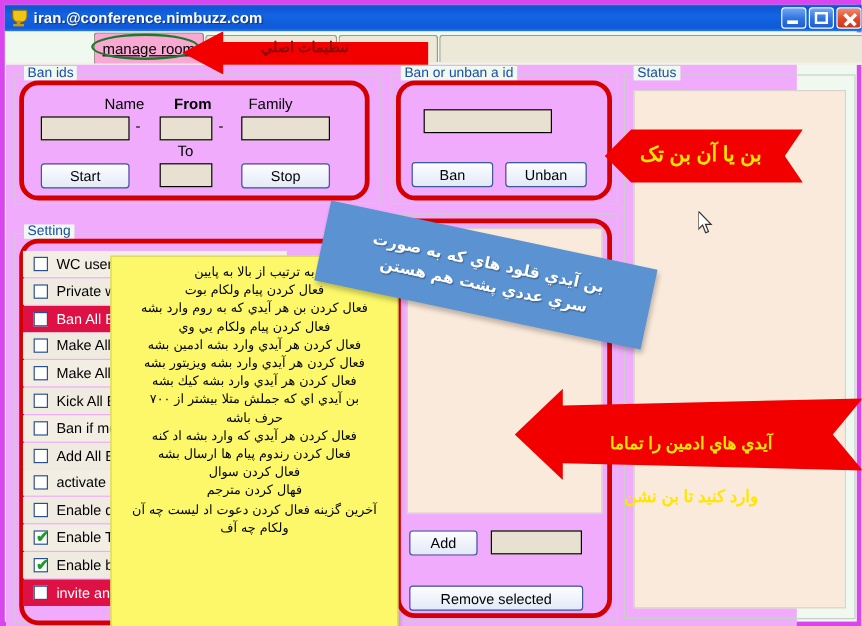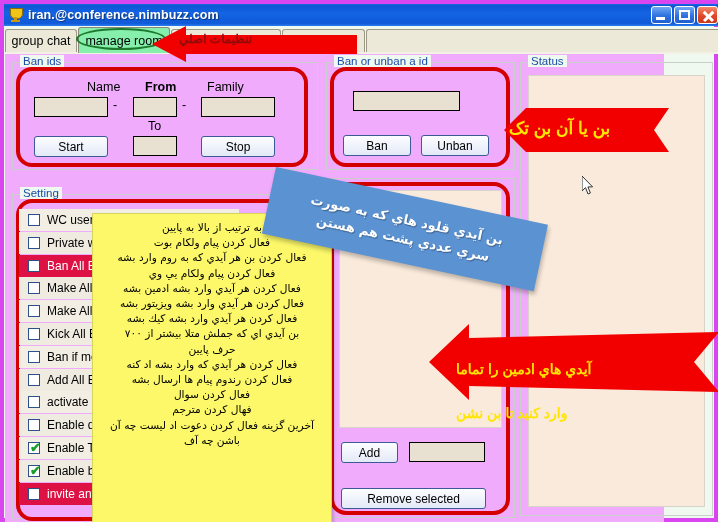--- a/index.html
+++ b/index.html
@@ -44,21 +44,21 @@
 
   
   .tabstrip{position:absolute;left:1px;top:23px;width:715px;height:27px;background:#eff9f0;}
   .tab{
     position:absolute;top:2px;height:23px;box-sizing:border-box;
     background:#ece9d8;border:1px solid #9c9a86;border-bottom:none;
     border-radius:3px 3px 0 0;
     font-size:12.5px;color:#000;display:flex;align-items:center;justify-content:center;
     padding:0 8px;white-space:nowrap;
   }
-  .tab.selected{background:#86efac;top:0;height:26px;border-color:#8a8878;}
+  .tab.selected{background:#f9a8d4;top:0;height:26px;border-color:#8a8878;text-decoration:underline;}
   .tabline{position:absolute;left:0;top:25px;width:715px;height:2px;background:#f3f1e6;}
 
   .tab-circle{
     position:absolute;left:72px;top:24px;width:90px;height:22px;
     border:2px solid #1d7a2c;border-radius:50%;box-sizing:border-box;
   }
 
   
   .client{position:absolute;left:1px;top:50px;width:659px;height:470px;background:#f0abfc;}
 
@@ -116,21 +116,21 @@
     box-sizing:border-box;padding:6px 4px 0 4px;
     font-family:"DejaVu Sans",sans-serif;
     font-size:10.6px;line-height:15.2px;color:#000;
     text-align:center;direction:rtl;overflow:hidden;
     box-shadow:2px 2px 3px rgba(0,0,0,.18);
   }
 
   
   .banner{position:absolute;display:flex;align-items:center;justify-content:center;
           font-family:"DejaVu Sans",sans-serif;direction:rtl;}
-  .banner-txt{position:absolute;white-space:pre-line;text-align:left;line-height:1.35;}
+  .banner-txt{position:absolute;white-space:pre-line;text-align:center;line-height:1.35;}
 
   
   .cursor{position:absolute;width:12px;height:19px;}
 
   
   .bluebanner{
     position:absolute;background:#5b92d2;
     box-shadow:2px 3px 4px rgba(0,0,0,.25);
     display:flex;align-items:center;justify-content:center;
     color:#ffffff;font-family:"DejaVu Sans",sans-serif;
@@ -161,21 +161,20 @@
         </div>
       <div class="tb-btn close">
           <span class="x1"></span>
           <span class="x2"></span>
         </div>
     </div>
   </div>
 
   <div class="tabstrip">
     <div class="tabline"></div>
-    <div class="tab" style="left:0px;width:72px;">group chat</div>
     <div class="tab selected" style="left:73px;width:92px;">manage room</div>
     <div class="tab" style="left:166px;width:110px;"></div>
     <div class="tab" style="left:277px;width:83px;">settings</div>
     <div class="tab" style="left:361px;width:354px;border-right:none;"></div>
   </div>
   <div class="tab-circle"></div>
 
   <div class="client">
 
     <div class="gb" style="left:7px;top:8px;width:306px;height:108px;">
@@ -288,27 +287,27 @@
 
   <div class="note" id="note">
       <div>به ترتيب از بالا به پايين</div>
       <div>فعال كردن پيام ولكام بوت</div>
       <div>فعال كردن بن هر آيدي كه به روم وارد بشه</div>
       <div>فعال كردن پيام ولكام يي وي</div>
       <div>فعال كردن هر آيدي وارد بشه ادمين بشه</div>
       <div>فعال كردن هر آيدي وارد بشه ويزيتور بشه</div>
       <div>فعال كردن هر آيدي وارد بشه كيك بشه</div>
       <div>بن آيدي اي كه جملش متلا بيشتر از ٧٠٠</div>
-      <div>حرف پايين</div>
+      <div>حرف باشه</div>
       <div>فعال كردن هر آيدي كه وارد بشه اد كنه</div>
       <div>فعال كردن رندوم پيام ها ارسال بشه</div>
       <div>فعال كردن سوال</div>
       <div>فهال كردن مترجم</div>
       <div>آخرين گزينه فعال كردن دعوت اد ليست چه آن</div>
-      <div>باشن چه آف</div>
+      <div>ولكام چه آف</div>
     </div>
 
   <svg class="banner" style="left:148px;top:22px;width:205px;height:36px;" viewBox="0 0 205 36">
     <polygon points="0,18 34,0 34,9 205,9 205,28 34,28 34,36" fill="#f20000"></polygon>
   </svg>
   <div class="banner-txt" style="left:175px;top:27px;width:150px;font-size:12px;font-weight:bold;color:#8e0b0b;">تنظيمات اصلي</div>
 
   <svg class="banner" style="left:500px;top:98px;width:165px;height:56px;" viewBox="0 0 165 56">
     <polygon points="0,28 22,6 165,6 150,28 165,50 22,50" fill="#f20000"></polygon>
   </svg>

